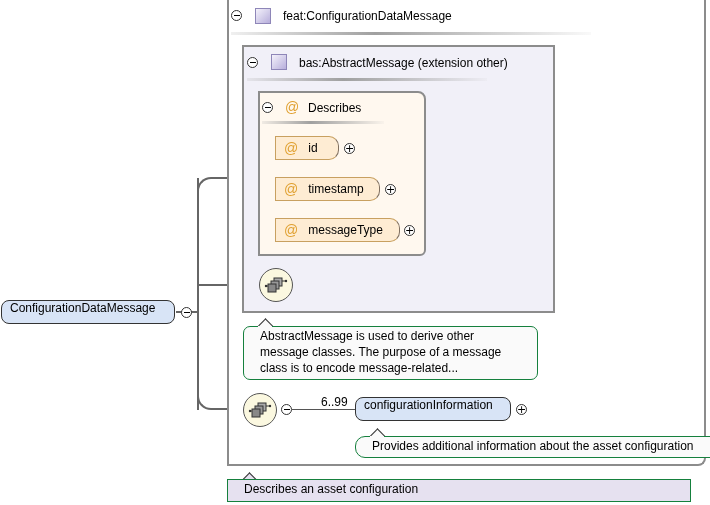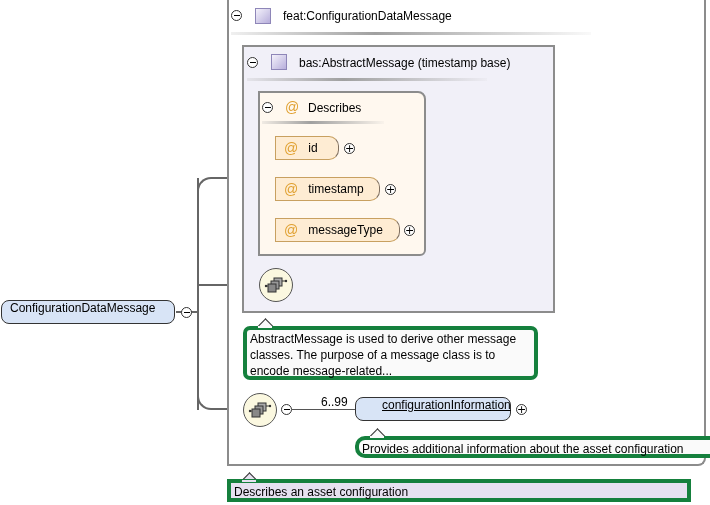--- a/index.html
+++ b/index.html
@@ -48,22 +48,22 @@
   .attr-pill .at { margin-left: 8px; margin-right: 10px; }
   .elem-pill {
     height: 24px; border: 1px solid #333; border-radius: 8px;
     background: #d8e4f6; box-sizing: border-box; display: flex; align-items: flex-start; padding-left: 8px;
   }
   .seq-icon {
     width: 34px; height: 34px; border-radius: 50%; border: 1px solid #555;
     background: #fbf8e0; box-sizing: border-box;
   }
   .note {
-    border: 4px solid #15803d; border-radius: 7px; background: #fafafa;
-    box-sizing: border-box; padding: 1px 3px; line-height: 16px;
+    border: 1px solid #15803d; border-radius: 7px; background: #fafafa;
+    box-sizing: border-box; padding: 1px 16px; line-height: 16px;
   }
   .note-tail {
     width: 12px; height: 12px; border-left: 1px solid #333; border-top: 1px solid #333;
     transform: rotate(45deg); background: #fafafa; position: absolute;
   }
   .line { background: #666; position: absolute; }
 </style>
 </head>
 <body>
 
@@ -75,21 +75,21 @@
 
 <div class="abs outer-box"></div>
 <div class="abs minus" style="left:231px; top:10px;"></div>
 <div class="abs type-icon" style="left:255px; top:8px;"></div>
 <div class="abs" style="left:283px; top:9px;">feat:ConfigurationDataMessage</div>
 <div class="abs sep" style="left:231px; top:32px; width:360px;"></div>
 
 <div class="abs ext-box"></div>
 <div class="abs minus" style="left:247px; top:57px;"></div>
 <div class="abs type-icon" style="left:271px; top:54px;"></div>
-<div class="abs" style="left:299px; top:56px;">bas:AbstractMessage (timestamp base)</div>
+<div class="abs" style="left:299px; top:56px;">bas:AbstractMessage (extension other)</div>
 <div class="abs sep" style="left:247px; top:78px; width:240px;"></div>
 
 <div class="abs attr-box"></div>
 <div class="abs minus" style="left:262px; top:102px;"></div>
 <div class="abs at" style="left:285px; top:99px;">@</div>
 <div class="abs" style="left:308px; top:101px;">Describes</div>
 <div class="abs sep" style="left:262px; top:121px; width:122px;"></div>
 
 <div class="abs attr-pill" style="left:275px; top:136px; width:64px;">
   <span class="at">@</span>
@@ -140,21 +140,21 @@
     <rect x="11" y="12" width="8" height="8" fill="#999" stroke="#333" stroke-width="1"></rect>
     <rect x="8" y="15" width="8" height="8" fill="#888" stroke="#333" stroke-width="1"></rect>
     <line x1="22" y1="12" x2="26" y2="12" stroke="#333" stroke-width="1"></line>
     <circle cx="26" cy="12" r="1.2" fill="#333"></circle>
   </svg>
 </div>
 <div class="abs minus" style="left:281px; top:404px;"></div>
 <div class="line" style="left:292px; top:409px; width:64px; height:1px; background:#555;"></div>
 <div class="abs" style="left:321px; top:395px;">6..99</div>
 <div class="abs elem-pill" style="left:355px; top:397px; width:156px;">
-  <span style="margin-left:18px;text-decoration:underline;">configurationInformation</span>
+  <span style="margin-left:0;">configurationInformation</span>
 </div>
 <div class="abs plus" style="left:516px; top:404px;"></div>
 
 <div class="note-tail" style="left:371px; top:431px;"></div>
 <div class="abs note" style="left:355px; top:436px; width:368px; height:22px; border-radius:10px;">
   <span>Provides additional information about the asset configuration</span>
 </div>
 <div class="abs" style="left:370px; top:436px; width:14px; height:2px; background:#fafafa;"></div>
 
 <div class="note-tail" style="left:243px; top:475px; background:#e6e1f0;"></div>

